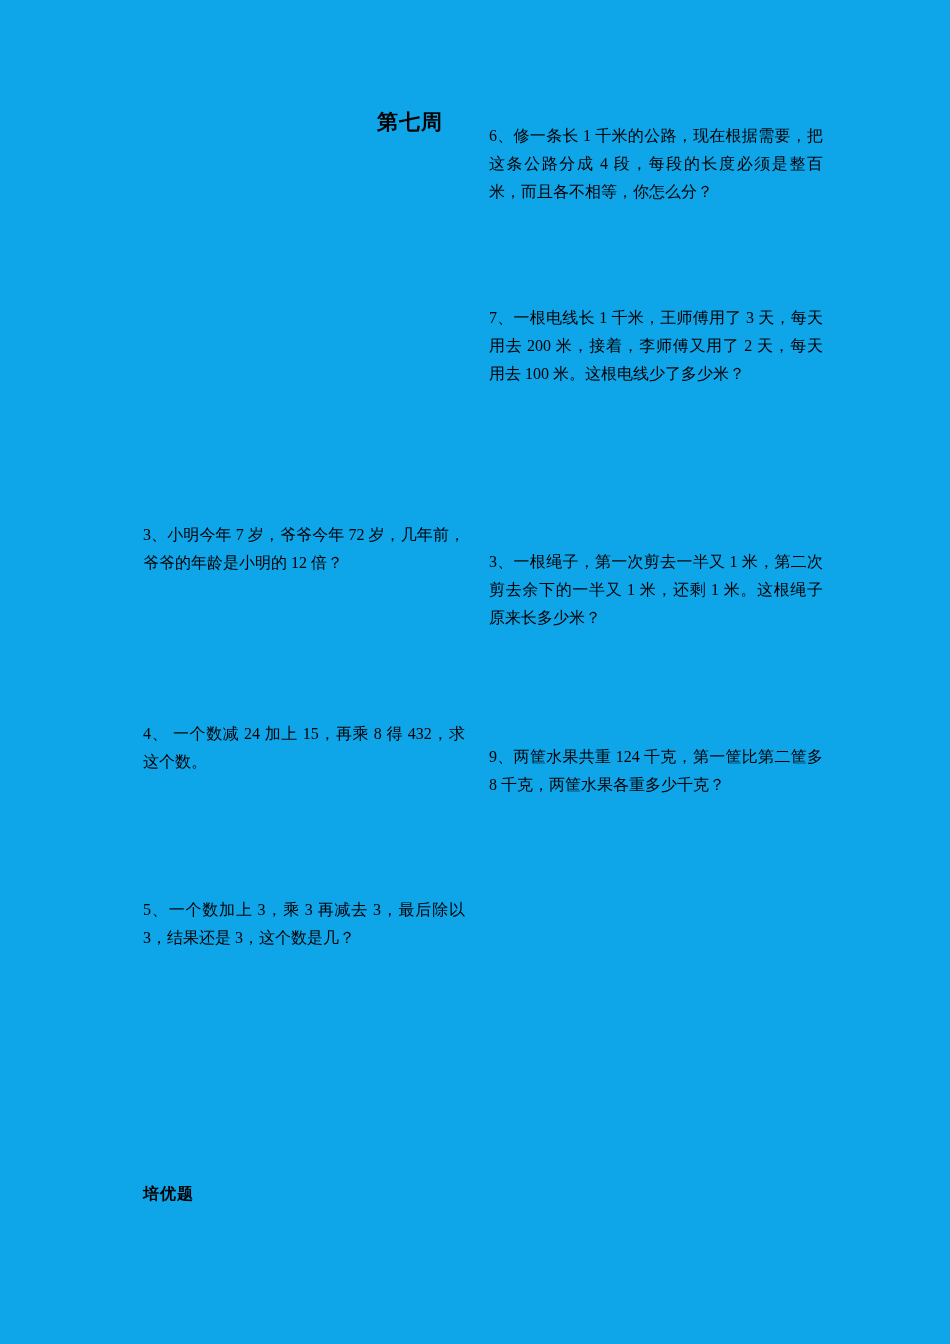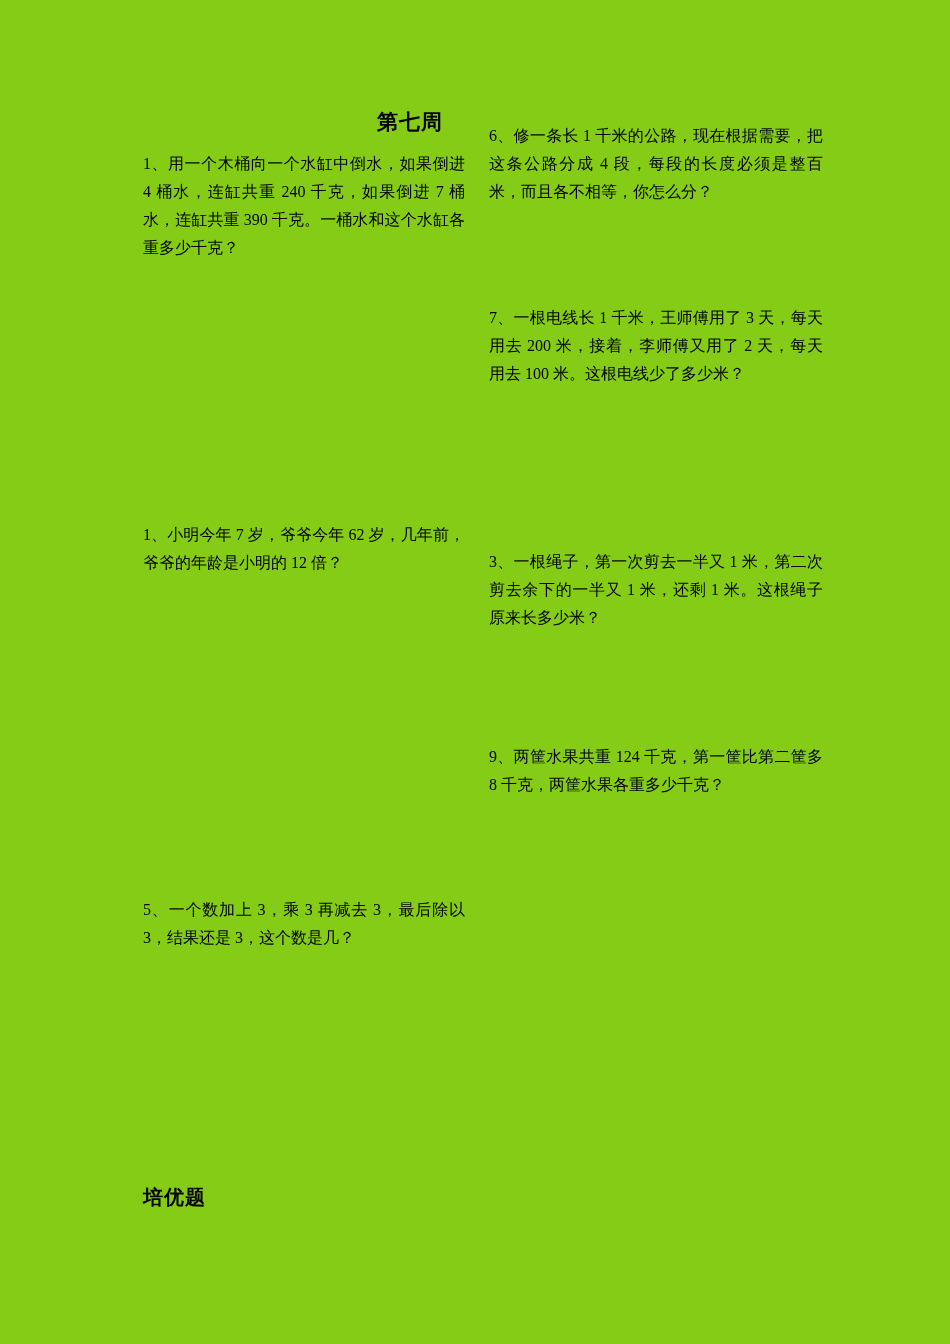--- a/index.html
+++ b/index.html
@@ -4,21 +4,21 @@
 <style>
   html, body {
     margin: 0;
     padding: 0;
     background: #ffffff;
   }
   .page {
     position: relative;
     width: 950px;
     height: 1344px;
-    background: #84cc16;
+    background: #0ea5e9;
     font-family: "Liberation Serif", "DejaVu Serif", serif;
     color: #000000;
     overflow: hidden;
   }
   .doc-title {
     position: absolute;
     left: 377px;
     top: 108px;
     font-size: 21px;
     font-weight: bold;
@@ -36,37 +36,37 @@
     width: 322px;
   }
   .col-right {
     left: 489px;
     width: 334px;
   }
   .section-heading {
     position: absolute;
     left: 143px;
     top: 1184px;
-    font-size: 20px;
+    font-size: 16px;
     font-weight: bold;
     letter-spacing: 1px;
   }
 </style>
 </head>
 <body>
 
 <div class="page">
 
   <div class="doc-title">第七周</div>
 
-  <div class="problem col-left" style="top:150px">1、用一个木桶向一个水缸中倒水，如果倒进 4 桶水，连缸共重 240 千克，如果倒进 7 桶水，连缸共重 390 千克。一桶水和这个水缸各重多少千克？</div>
 
 
-  <div class="problem col-left" style="top:521px">1、小明今年 7 岁，爷爷今年 62 岁，几年前，爷爷的年龄是小明的 12 倍？</div>
+  <div class="problem col-left" style="top:521px">3、小明今年 7 岁，爷爷今年 72 岁，几年前，爷爷的年龄是小明的 12 倍？</div>
 
+  <div class="problem col-left" style="top:720px">4、 一个数减 24 加上 15，再乘 8 得 432，求这个数。</div>
 
   <div class="problem col-left" style="top:896px">5、一个数加上 3，乘 3 再减去 3，最后除以 3，结果还是 3，这个数是几？</div>
 
   <div class="problem col-right" style="top:122px">6、修一条长 1 千米的公路，现在根据需要，把这条公路分成 4 段，每段的长度必须是整百米，而且各不相等，你怎么分？</div>
 
   <div class="problem col-right" style="top:304px">7、一根电线长 1 千米，王师傅用了 3 天，每天用去 200 米，接着，李师傅又用了 2 天，每天用去 100 米。这根电线少了多少米？</div>
 
   <div class="problem col-right" style="top:548px">3、一根绳子，第一次剪去一半又 1 米，第二次剪去余下的一半又 1 米，还剩 1 米。这根绳子原来长多少米？</div>
 
   <div class="problem col-right" style="top:743px">9、两筐水果共重 124 千克，第一筐比第二筐多 8 千克，两筐水果各重多少千克？</div>

